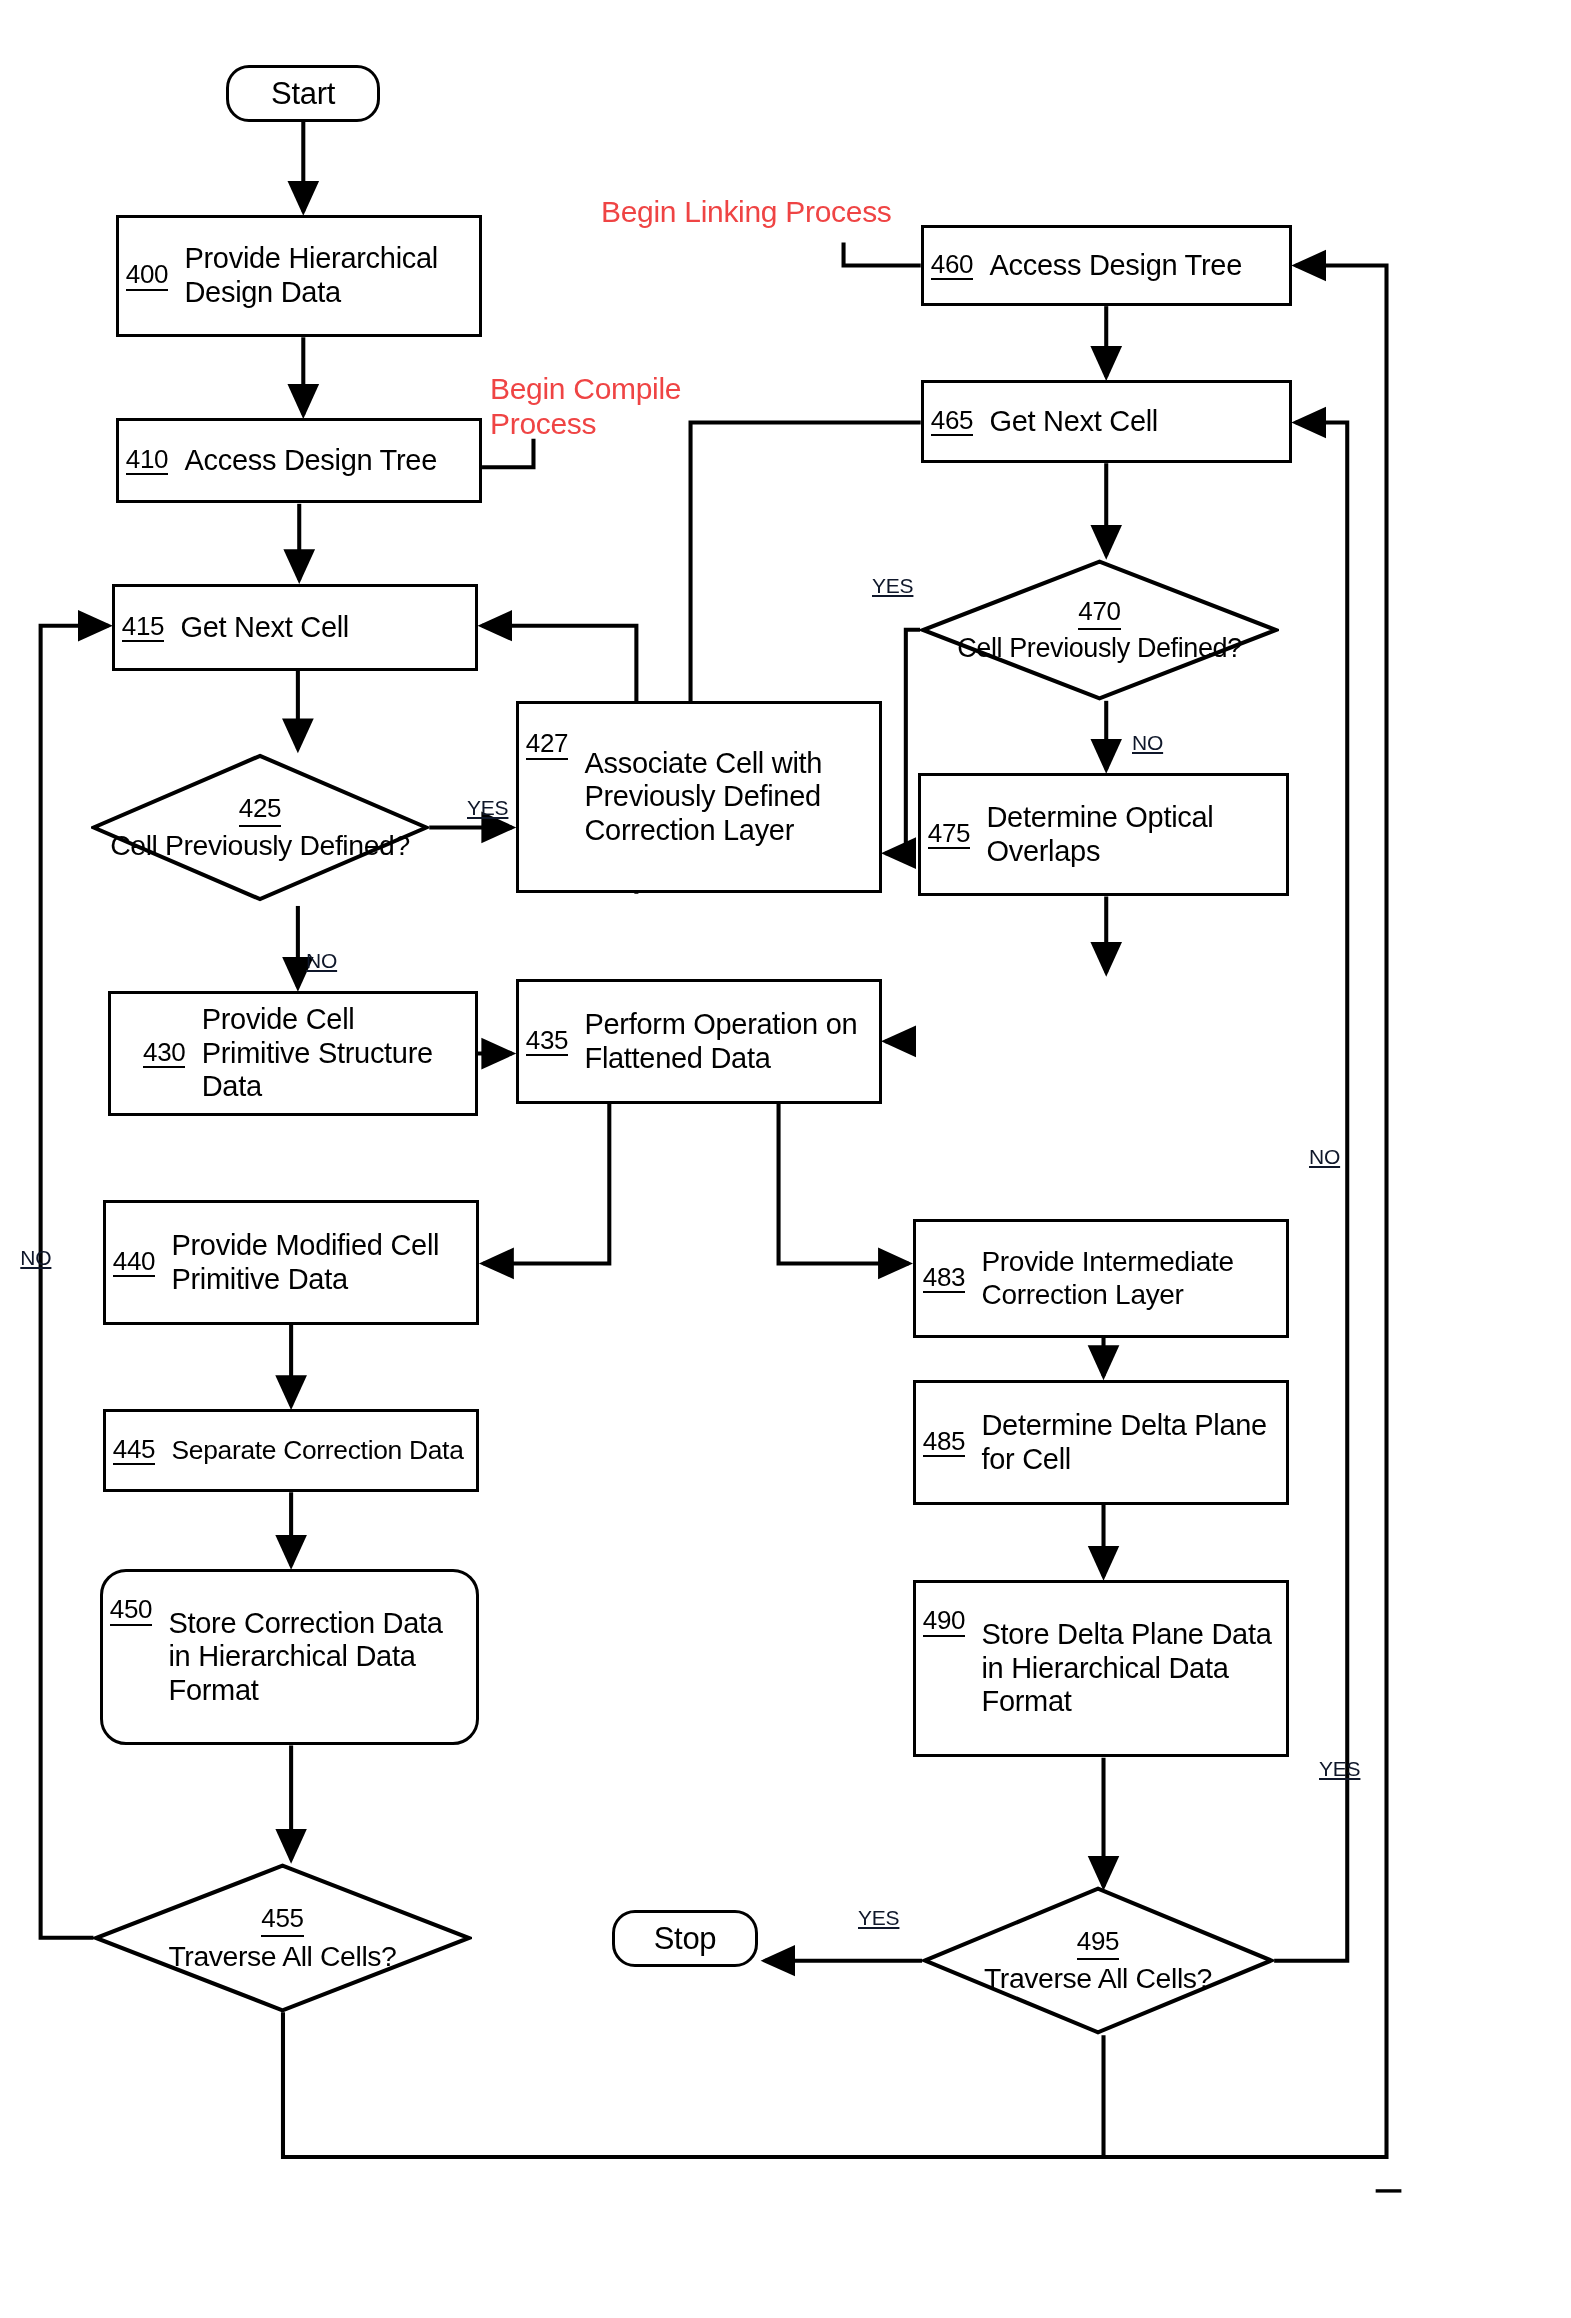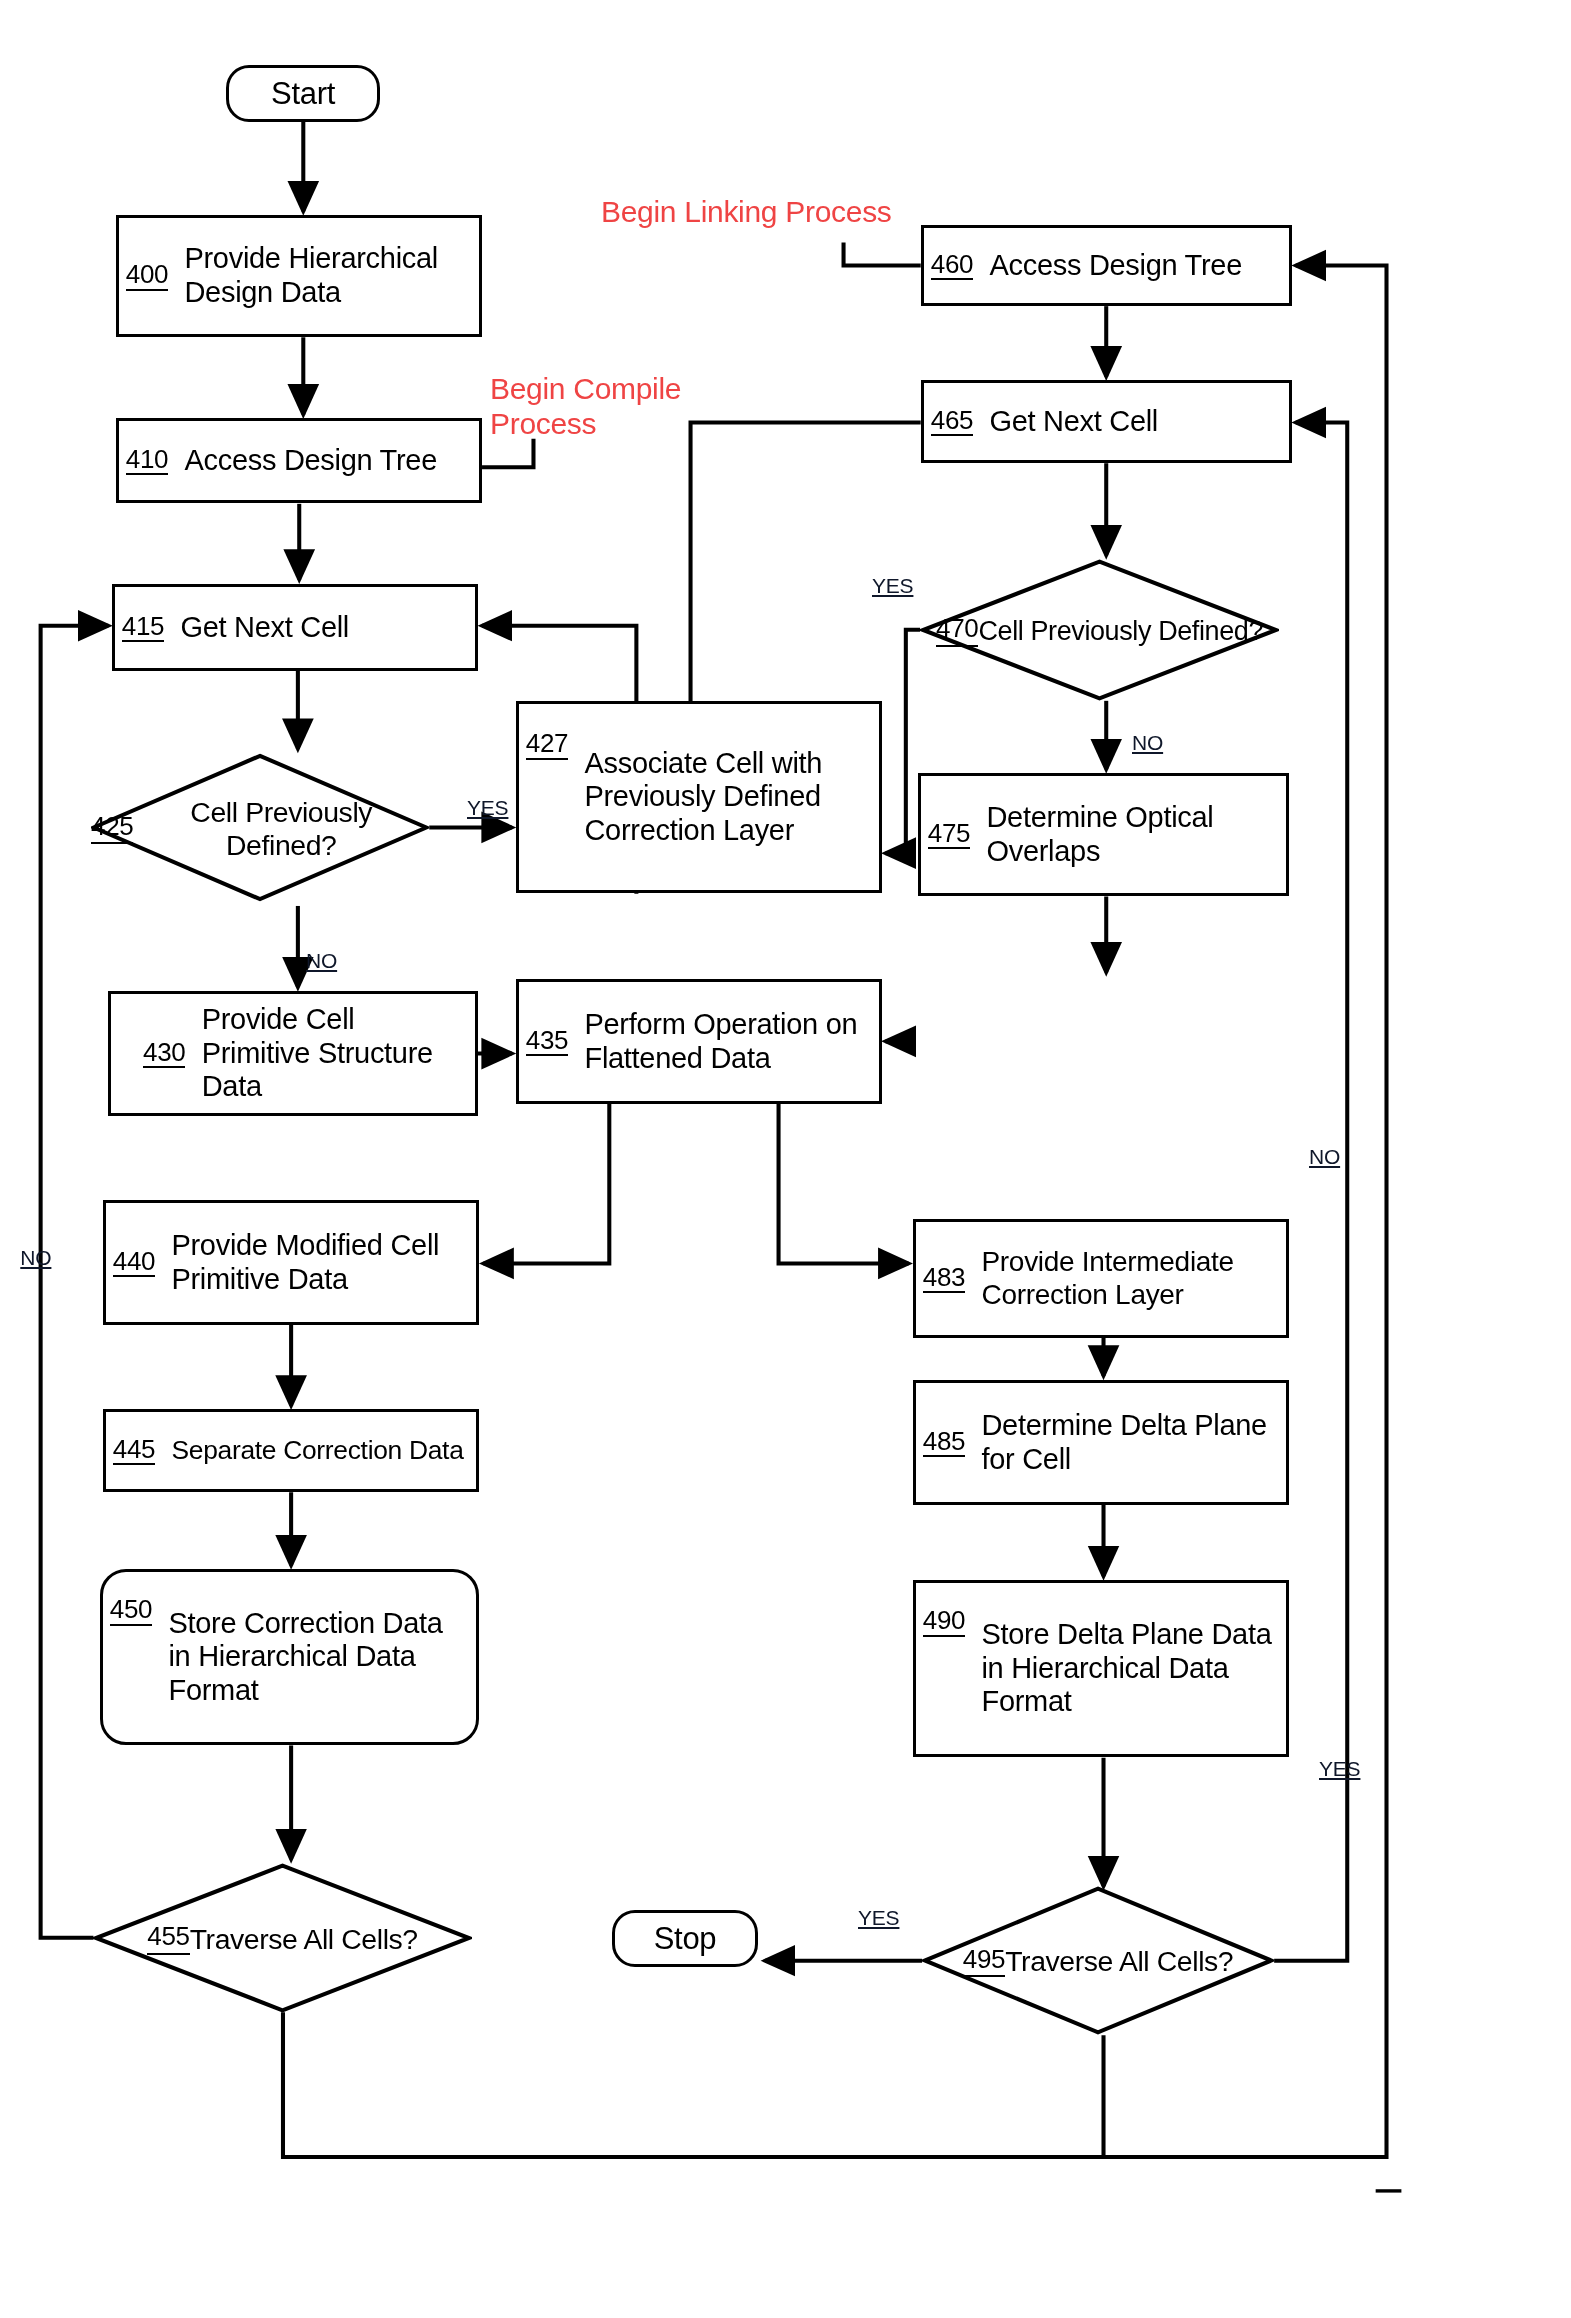--- a/index.html
+++ b/index.html
@@ -70,21 +70,21 @@
   .diamond svg {
     position: absolute;
     left: 0; top: 0;
   }
   .diamond .dcontent {
     position: absolute;
     left: 0; top: 0;
     width: 100%;
     height: 100%;
     display: flex;
-    flex-direction: row;
+    flex-direction: column;
     align-items: center;
     justify-content: center;
     text-align: center;
     pointer-events: none;
   }
   .diamond .ref {
     font-size: 26px;
     border-bottom: 2.7px solid #000;
     padding-bottom: 0.7px;
     display: inline-block;

